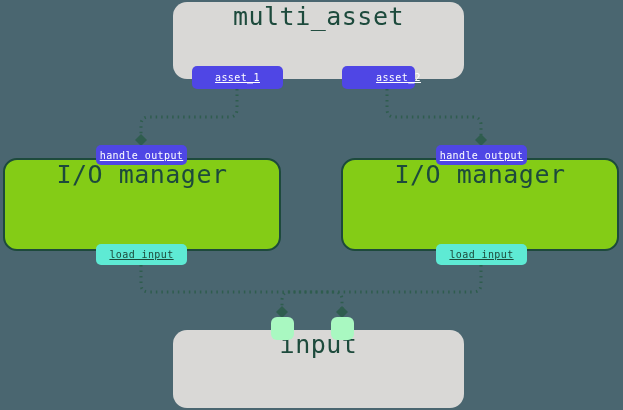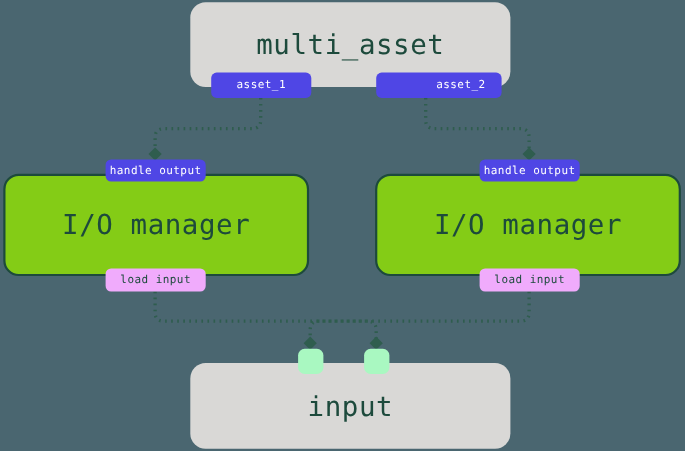--- a/index.html
+++ b/index.html
@@ -27,21 +27,20 @@
     width: 623px;
     height: 410px;
     pointer-events: none;
   }
 
   
   .node {
     position: absolute;
     box-sizing: border-box;
     display: flex;
-    align-items: center;
     justify-content: center;
     border-radius: 14px;
   }
   .node-label {
     font-size: 25px;
     letter-spacing: 0.5px;
     color: #1d4a3c;
     white-space: nowrap;
   }
   .node.asset-node {
@@ -57,27 +56,28 @@
   .badge {
     position: absolute;
     box-sizing: border-box;
     display: flex;
     align-items: center;
     justify-content: center;
     border-radius: 5px;
     white-space: nowrap;
     font-size: 10px;
     letter-spacing: 0.4px;
+    text-decoration: underline;
   }
   .badge.purple {
     background: #4f46e5;
     color: #ffffff;
   }
   .badge.green {
-    background: #f0abfc;
+    background: #5eead4;
     color: #1d4a3c;
   }
   .badge.green-blank {
     background: #a9f8c1;
     border-radius: 6px;
   }
 </style>
 </head>
 <body>
 
@@ -105,21 +105,21 @@
   <div class="node iomgr-node" style="left: 341px; top: 158px; width: 278px; height: 93px;">
     <span class="node-label">I/O manager</span>
   </div>
 
   <div class="node asset-node" style="left: 173px; top: 330px; width: 291px; height: 78px;">
     <span class="node-label">input</span>
   </div>
 
   <div class="badge purple" style="left: 192px; top: 66px; width: 91px; height: 23px;">asset_1</div>
 
-  <div class="badge purple" style="left: 342px; top: 66px; width: 114px; height: 23px; padding-left: 40px;">asset_2</div>
+  <div class="badge purple" style="left: 342px; top: 66px; width: 73px; height: 23px; padding-left: 40px;">asset_2</div>
 
   <div class="badge purple" style="left: 96px; top: 145px; width: 91px; height: 20px;">handle output</div>
 
   <div class="badge purple" style="left: 436px; top: 145px; width: 91px; height: 20px;">handle output</div>
 
   <div class="badge green" style="left: 96px; top: 244px; width: 91px; height: 21px;">load input</div>
 
   <div class="badge green" style="left: 436px; top: 244px; width: 91px; height: 21px;">load input</div>
 
   <div class="badge green-blank" style="left: 271px; top: 317px; width: 23px; height: 23px;"></div>

